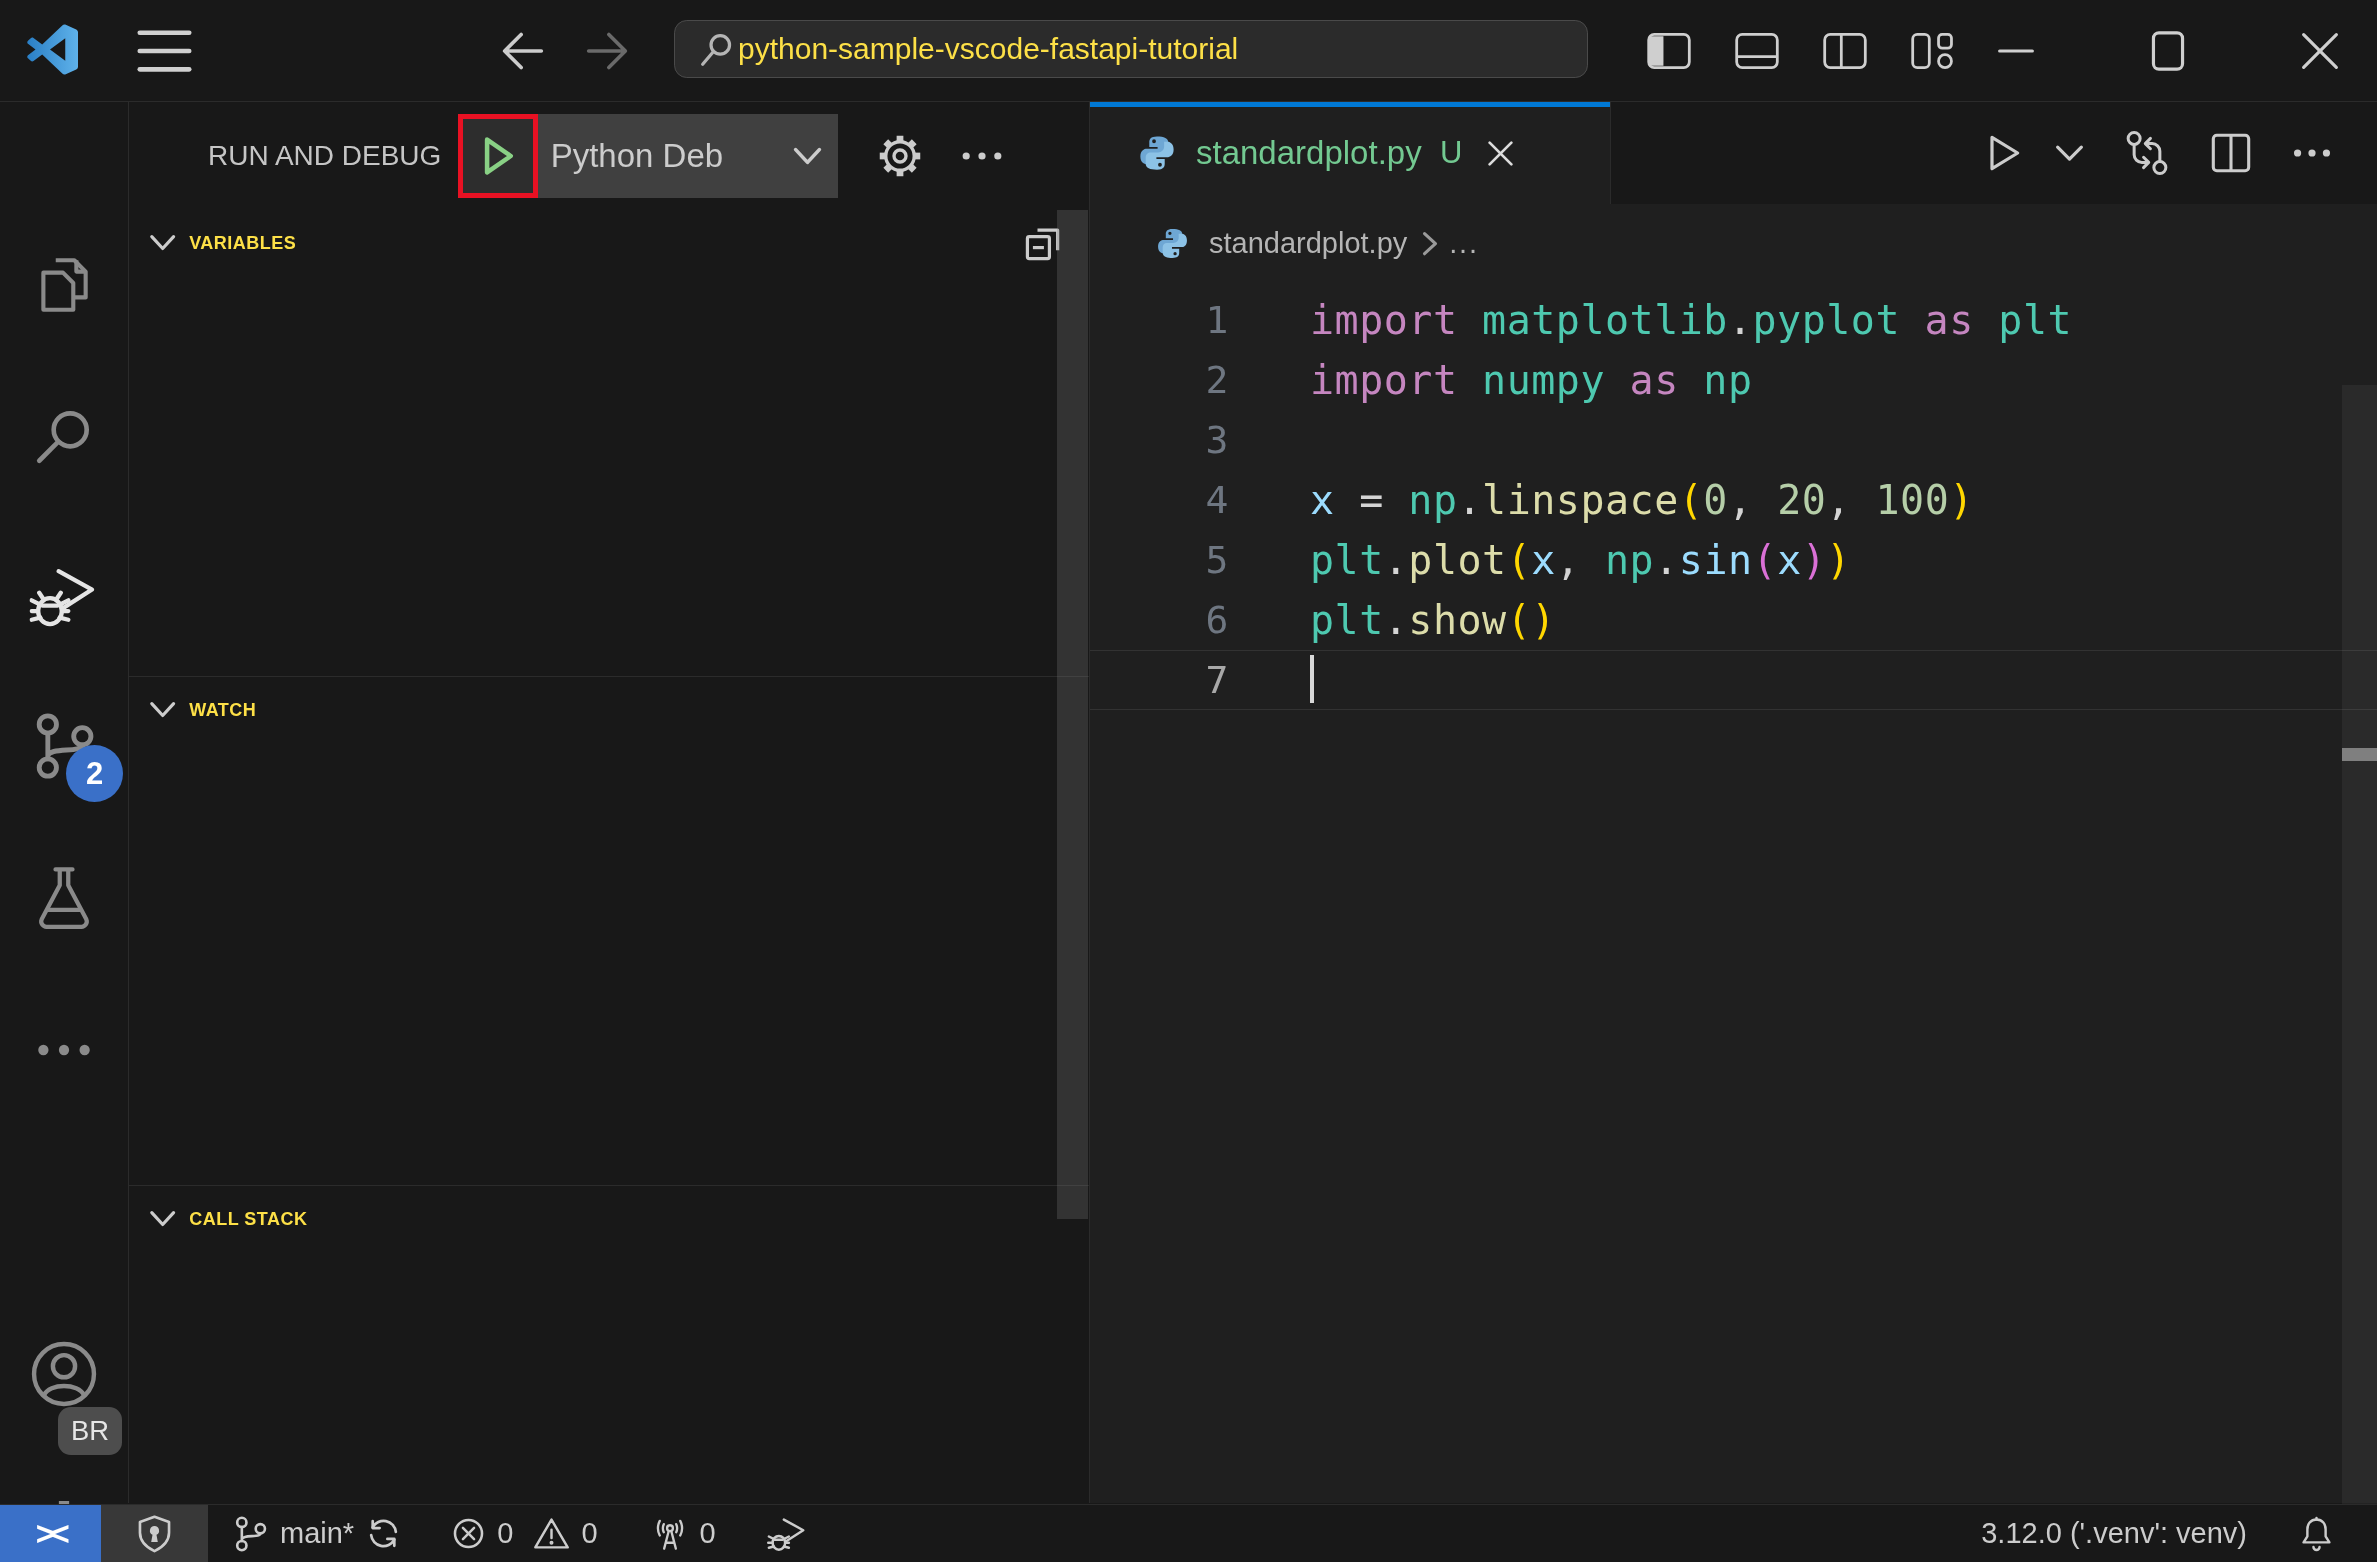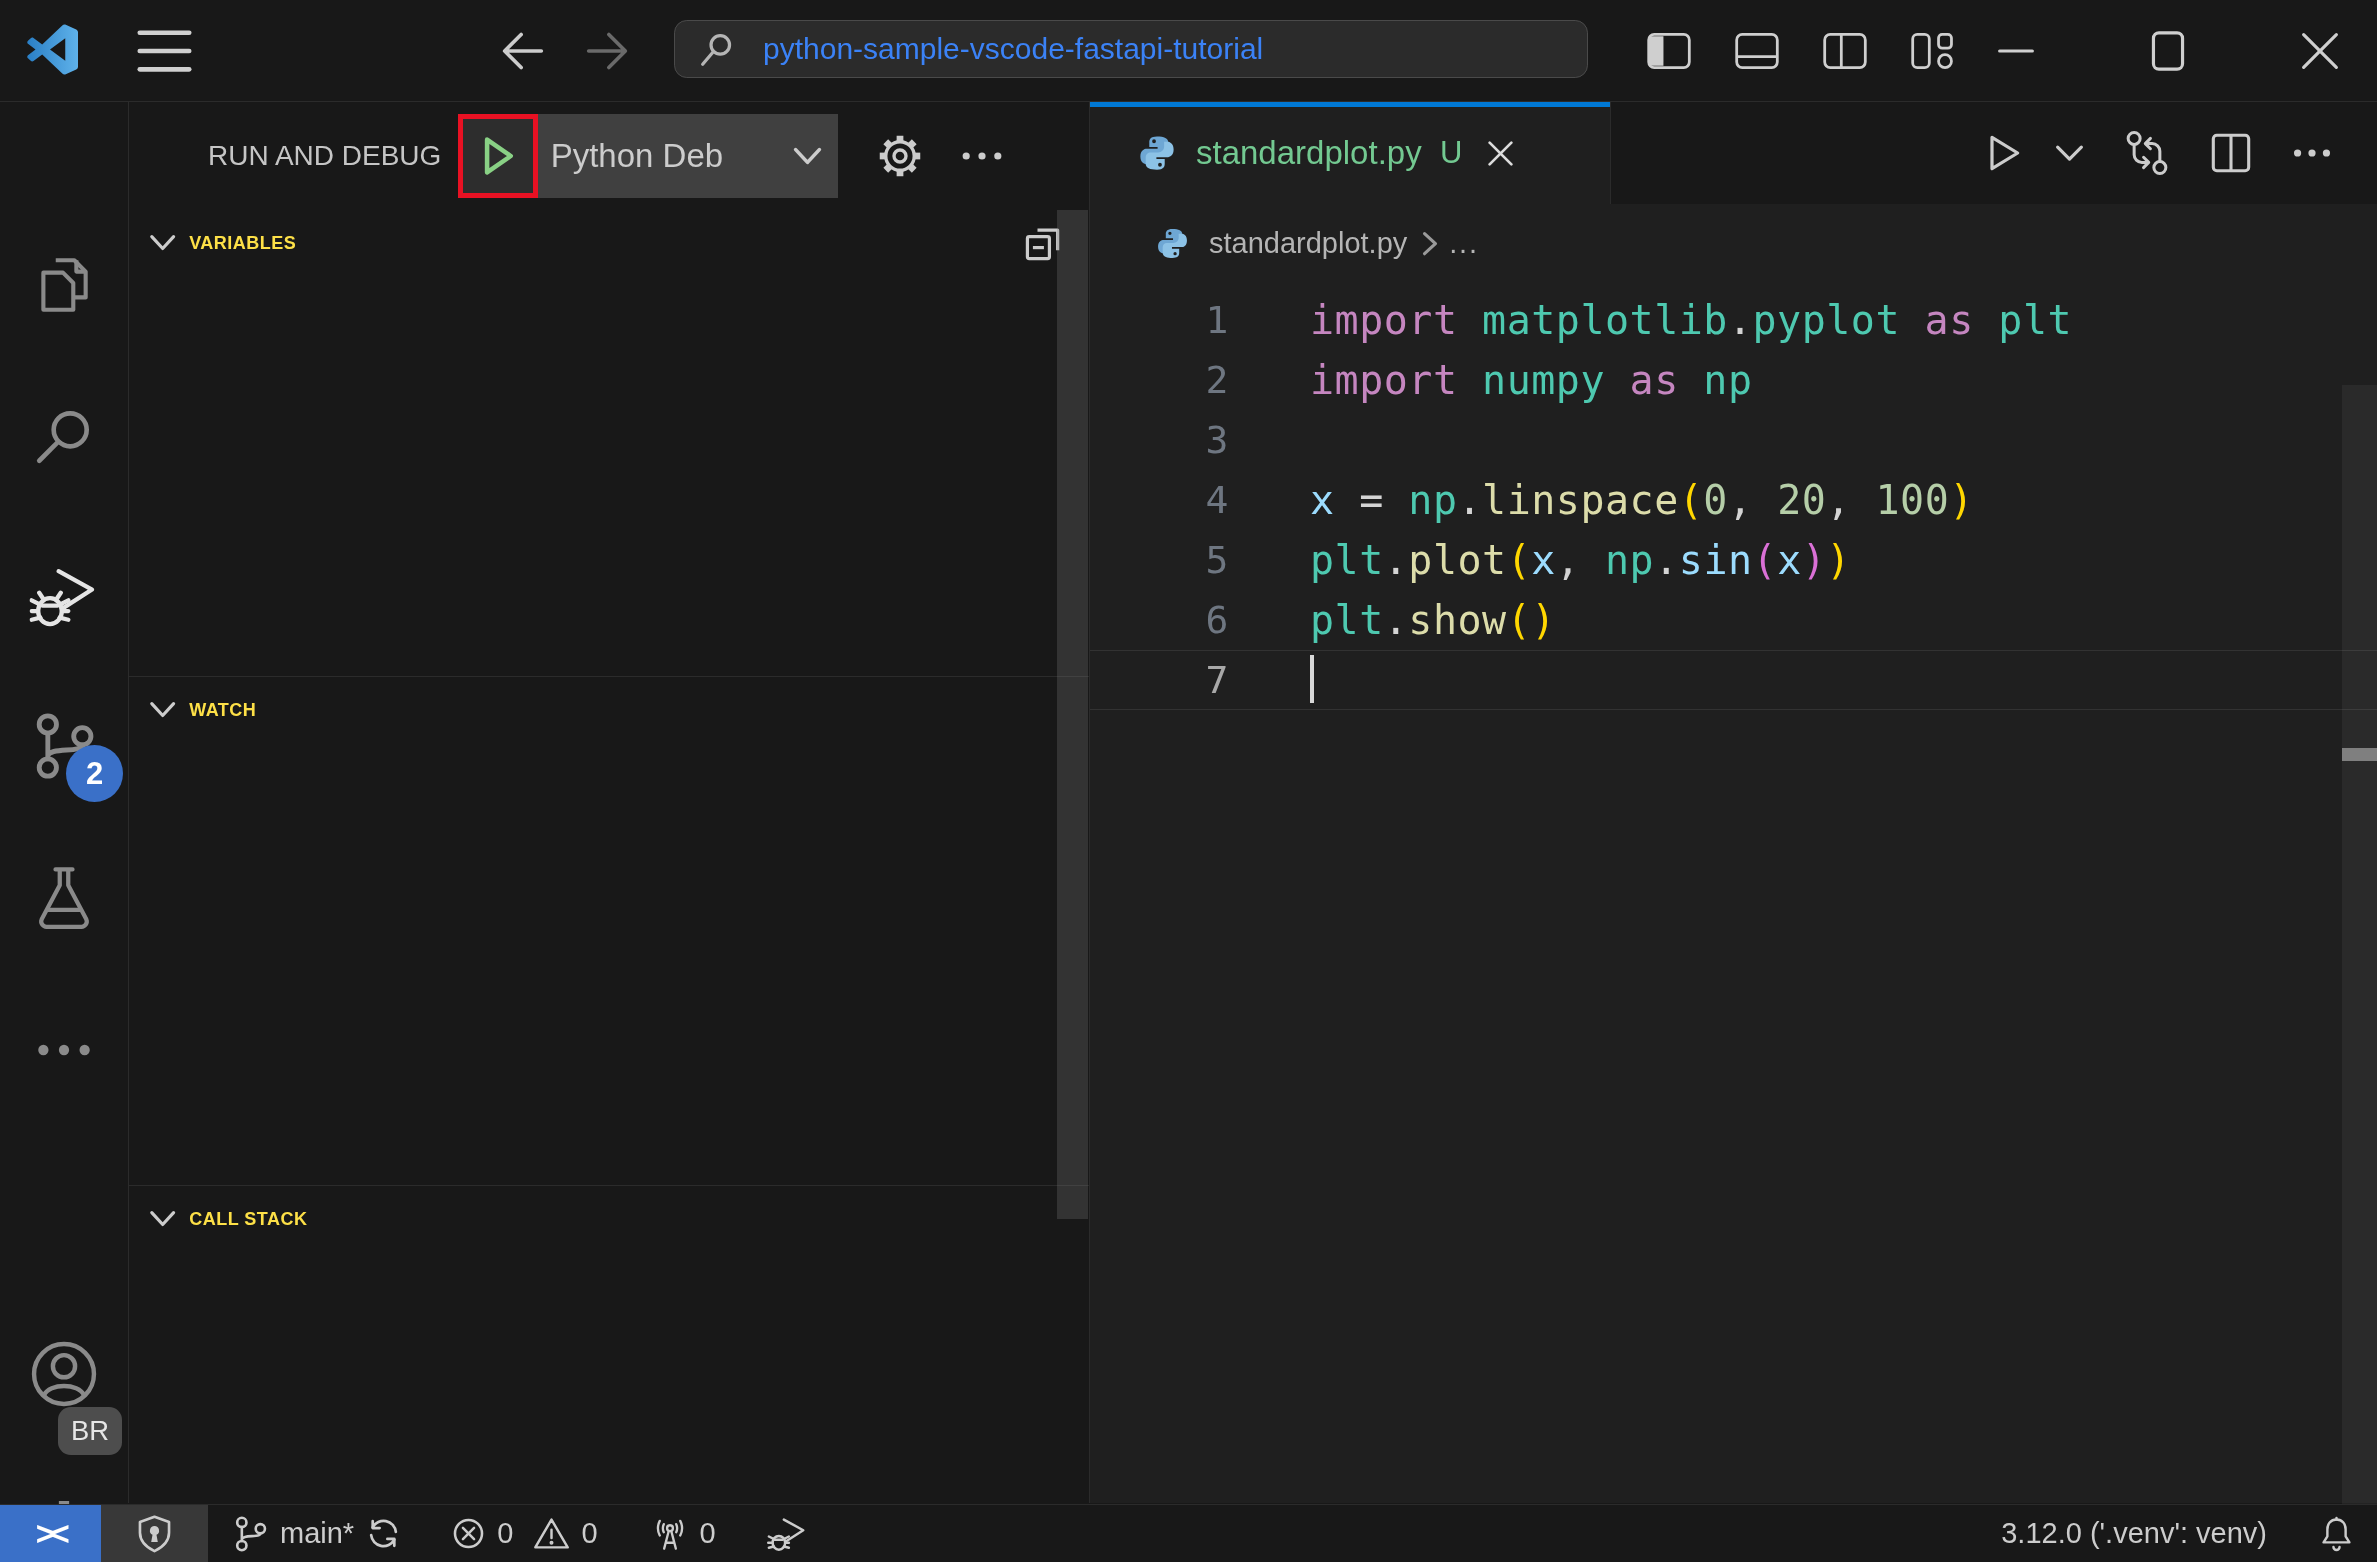--- a/index.html
+++ b/index.html
@@ -7,21 +7,21 @@
           font-family:"Liberation Sans",sans-serif;color:#cccccc;}
   svg{display:block;}
   
   .titlebar{position:absolute;left:0;top:0;width:2377px;height:101px;background:#181818;border-bottom:1.8px solid #2b2b2b;}
   .tb-logo{position:absolute;left:27.4px;top:24px;}
   .tb-menu{position:absolute;left:137px;top:27.4px;}
   .tb-back{position:absolute;left:501px;top:29px;}
   .tb-fwd{position:absolute;left:585px;top:29px;}
   .searchbox{position:absolute;left:674px;top:20px;width:914px;height:58px;border:1.8px solid #4a4a4a;border-radius:12.8px;
              background:#2b2b2b;display:flex;align-items:center;box-sizing:border-box;padding-left:24px;}
-  .searchbox .q{font-size:30px;color:#3b82f6;margin-left:27px;white-space:nowrap;overflow:hidden;}
+  .searchbox .q{font-size:30px;color:#fde047;margin-left:2px;white-space:nowrap;overflow:hidden;}
   .winctl{position:absolute;top:0;height:101px;display:flex;align-items:center;}
   .layout-ctls{right:420px;gap:40px;}
   .sys-ctls{right:37px;gap:112px;}
   
   .main{position:absolute;left:0;top:102px;width:2377px;height:1401px;display:flex;}
   .activitybar{position:relative;width:128px;height:100%;background:#181818;border-right:1.8px solid #2b2b2b;flex:none;}
   .ab-item{position:absolute;left:50%;transform:translate(-50%,-50%);}
   .ab-badge{position:absolute;left:66px;top:643px;width:57px;height:57px;border-radius:50%;background:var(--badge_blue);
             color:#fff;font-size:31px;font-weight:bold;display:flex;align-items:center;justify-content:center;}
   .br-badge{position:absolute;left:58px;top:1305px;width:64px;height:48px;border-radius:12.8px;background:#4d4d4d;
@@ -68,21 +68,21 @@
   .edt-scroll{position:absolute;right:0;top:102px;width:35px;height:1131px;background:rgba(255,255,255,.05);}
   .ruler-mark{position:absolute;right:0;top:465px;width:35px;height:12.8px;background:#7f7f7f;}
   
   .statusbar{position:absolute;left:0;bottom:0;width:2377px;height:58px;background:#181818;border-top:1.8px solid #2b2b2b;
              box-sizing:border-box;display:flex;align-items:center;font-size:29px;color:#cccccc;}
   .st-item{display:flex;align-items:center;gap:11px;white-space:nowrap;}
   .st-remote{width:101px;height:100%;background:var(--remote_blue);color:#fff;display:flex;align-items:center;justify-content:center;
              font-weight:bold;font-size:33px;letter-spacing:-4.6px;flex:none;}
   .st-shield{width:107px;height:100%;background:#383838;display:flex;align-items:center;justify-content:center;flex:none;}
   .st-debug{width:777px;overflow:hidden;flex:none;}
-  .st-right{margin-left:auto;display:flex;align-items:center;gap:51px;padding-right:22px;}
+  .st-right{margin-left:auto;display:flex;align-items:center;gap:51px;padding-right:42px;}
 </style>
 </head>
 <body>
 
 <div class="window" style="--accent_blue: #0078d4; --remote_blue: #3a70c8; --badge_blue: #3a70c8; --git_green: #73C991; --annotation_red: #e81123; --play_green: #89d185;">
 
   <div class="titlebar">
     <div class="tb-logo">
       <svg width="51" height="51" viewBox="0 0 100 100">
         <defs>

